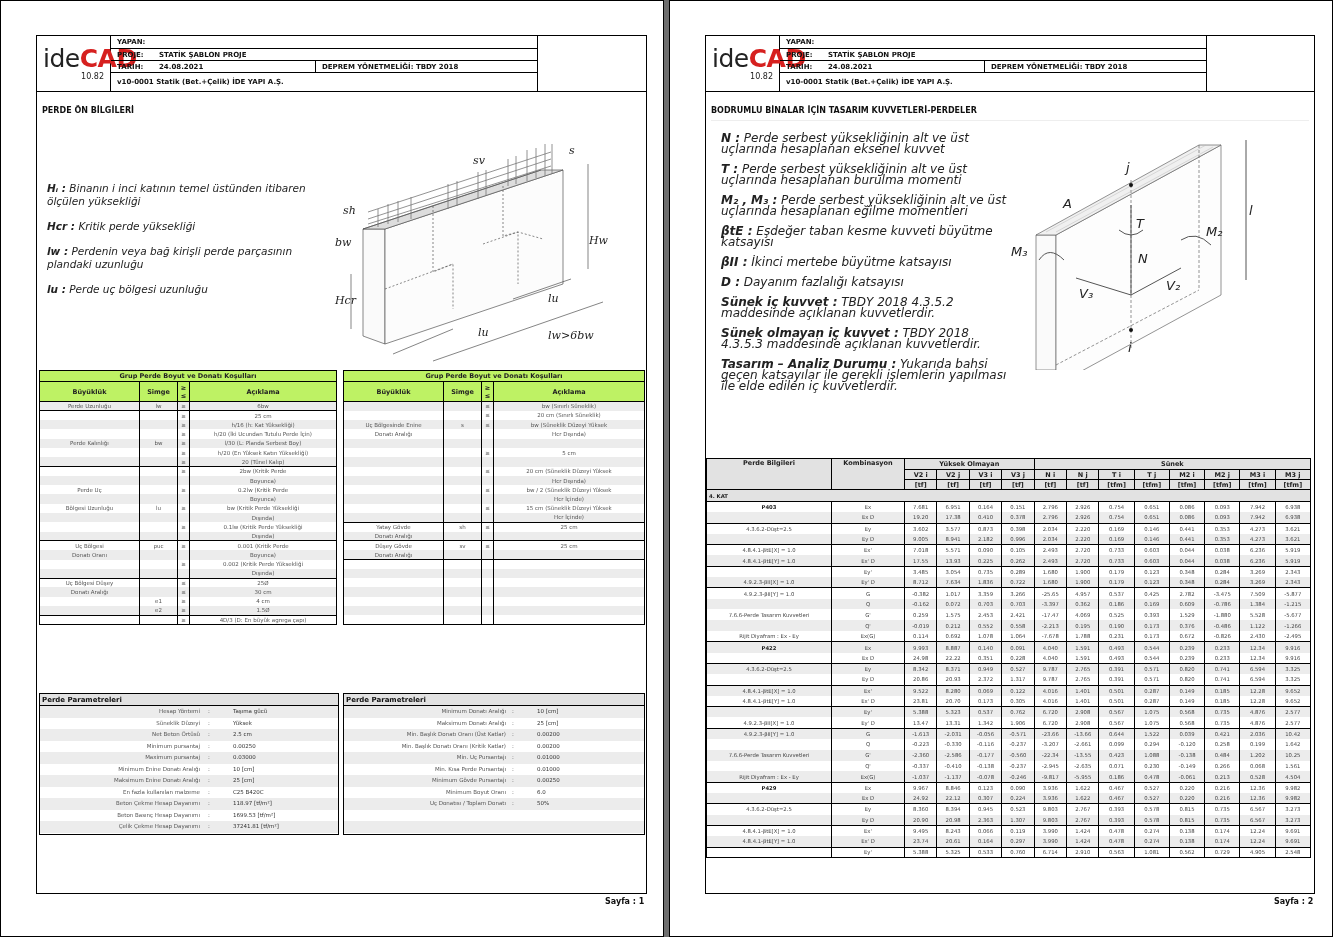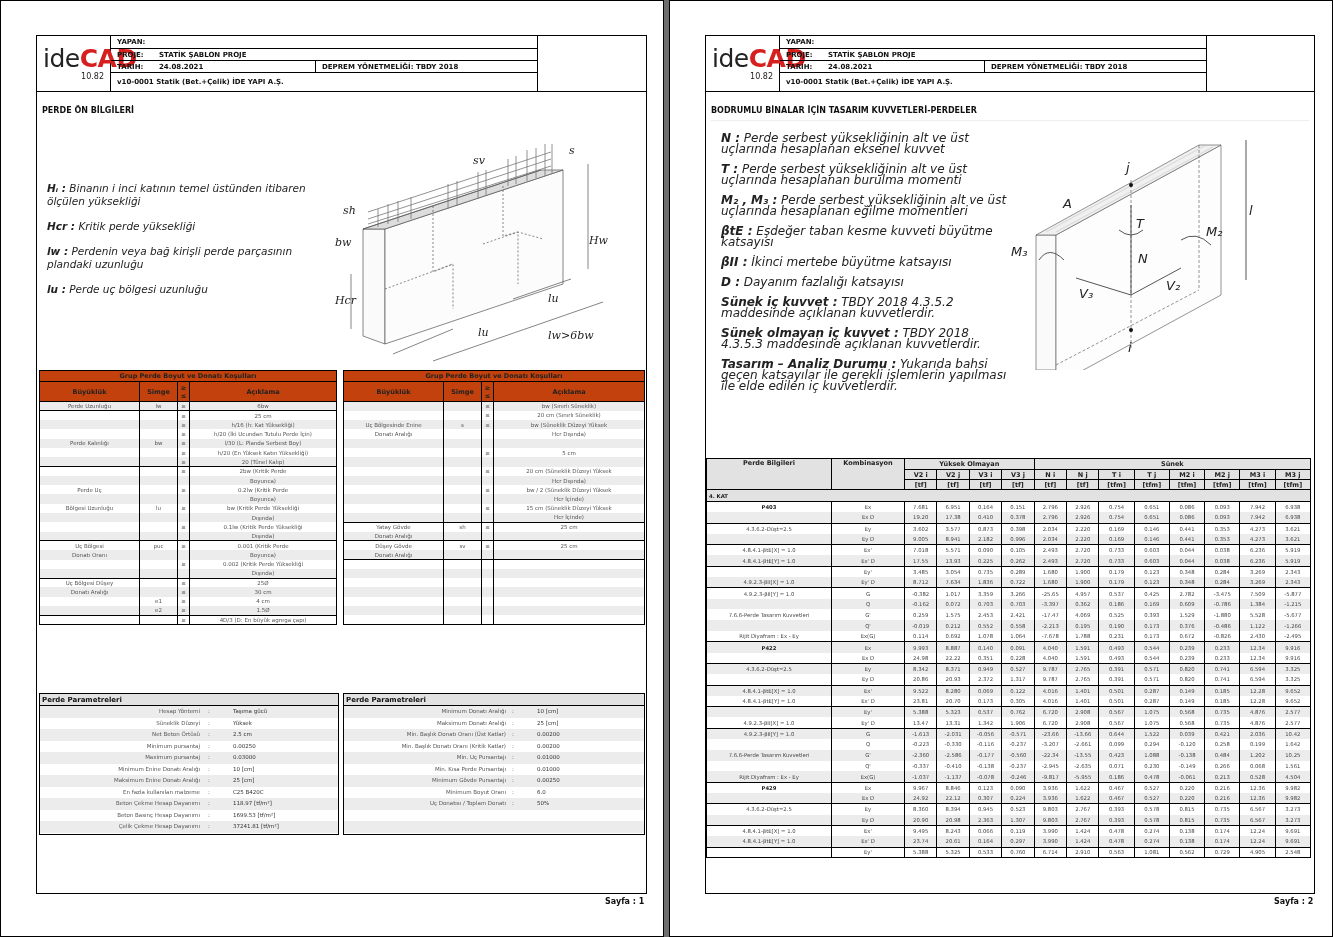--- a/index.html
+++ b/index.html
@@ -20,21 +20,21 @@
   .hrow .lbl { display: inline-block; width: 42px; }
   .hrow .sub { position: absolute; left: 204px; top: 0; height: 100%; border-left: 1px solid #000; padding-left: 6px; }
   .hright { position: absolute; left: 500px; top: 0; width: 111px; height: 56px; border-left: 1px solid #000; }
   .sec-title { position: absolute; left: 5px; font-size: 8px; font-weight: bold; }
   .defs { position: absolute; font-style: italic; font-size: 10.5px; line-height: 13px; color: #222; }
   .defs p { margin-bottom: 12px; }
   .defs b { font-weight: bold; }
   .defs2 p { margin-bottom: 9px; font-size: 12px; line-height: 11px; }
   table { border-collapse: collapse; }
   .gtbl { position: absolute; font-size: 5.5px; color: #555; }
-  .gtbl th { font-size: 6.5px; color: #222; background: #c2410c; font-weight: bold; border: 1px solid #000; height: 11px; }
+  .gtbl th { font-size: 6.5px; color: #222; background: #bef264; font-weight: bold; border: 1px solid #000; height: 11px; }
   .gtbl td { text-align: center; height: 9.3px; border-left: 1px solid #000; border-right: 1px solid #000; padding: 0 2px; white-space: nowrap; }
   .gtbl tr.z td { background: #ececec; }
   .gtbl tr.top td { border-top: 1px solid #000; }
   .gtbl tr.last td { border-bottom: 1px solid #000; }
   .ptbl { position: absolute; font-size: 5.5px; color: #555; border: 1px solid #000; }
   .ptbl .ph { font-size: 7px; font-weight: bold; color: #111; background: #e2e2e2; border-bottom: 1px solid #000; height: 12px; line-height: 12px; padding-left: 2px; }
   .ptbl .pr { height: 11.5px; line-height: 11.5px; position: relative; }
   .ptbl .pr.z { background: #ececec; }
   .ptbl .pl { position: absolute; right: 138px; text-align: right; }
   .ptbl .pc { position: absolute; left: 168px; }

